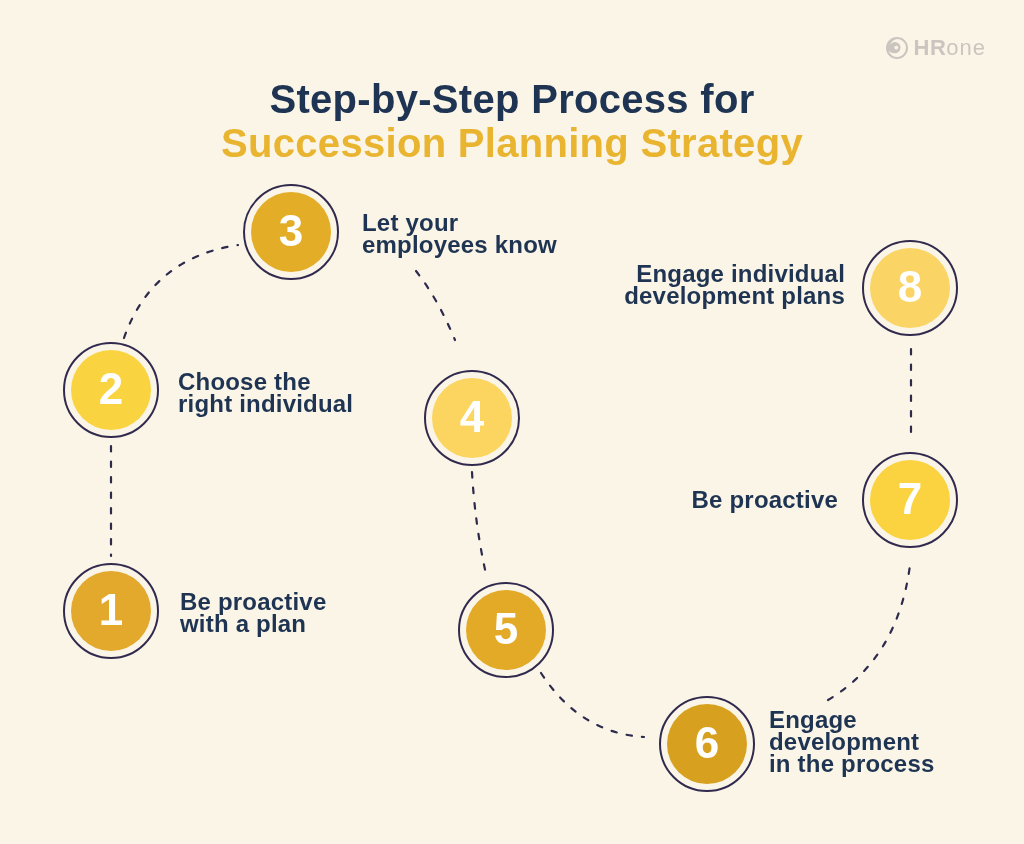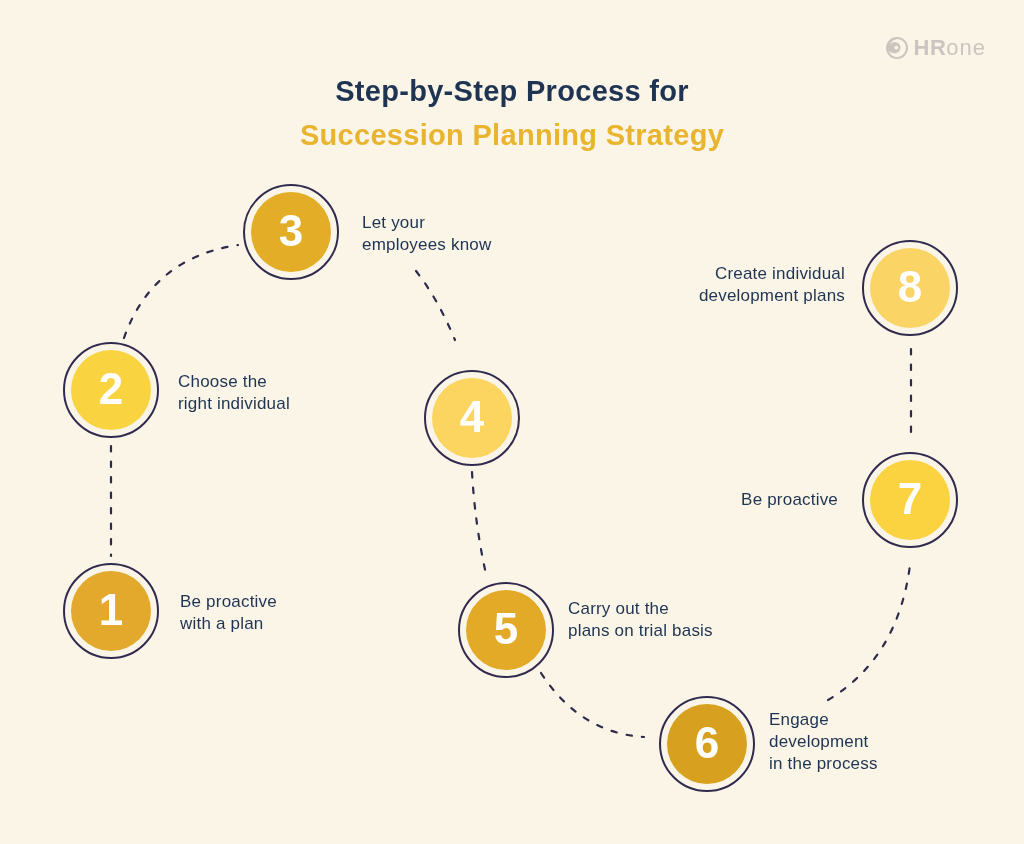--- a/index.html
+++ b/index.html
@@ -11,21 +11,21 @@
     position:relative;
     width:1024px;height:844px;
     background:#faf5e7;
     overflow:hidden;
   }
   
   .title{
     position:absolute;left:0;top:50px;width:1024px;
     text-align:center;
     font-weight:700;
-    font-size:29px;line-height:44px;
+    font-size:40px;line-height:44px;
     letter-spacing:.3px;
   }
   .title .t-navy{color:#1e3452;display:block;}
   .title .t-yellow{color:#e9b430;display:block;}
   .logo{
     position:absolute;top:36px;right:38px;
     display:flex;gap:5px;
     color:#cbc5c0;
     font-size:22px;line-height:24px;
   }
@@ -59,22 +59,22 @@
     color:#ffffff;
     font-size:44px;
     font-weight:700;
     line-height:1;
     transform:translateY(-1px);
   }
   
   .label{
     position:absolute;
     color:#1e3452;
-    font-size:17px;
-    font-weight:400;
+    font-size:24px;
+    font-weight:700;
     line-height:22px;
     letter-spacing:.2px;
     white-space:pre-line;
   }
   .label.right{text-align:right;}
 </style>
 </head>
 <body>
 
 <div class="canvas">
@@ -131,22 +131,20 @@
     <div class="fill" style="background-color: rgb(251, 213, 95);">
       <span class="num">4</span>
     </div>
   </div>
 
   <div class="ring" style="left:458px;top:582px">
     <div class="fill" style="background-color: rgb(227, 170, 40);">
       <span class="num">5</span>
     </div>
   </div>
-  <div class="label" style="left:568px;top:598px">Carry out the
-plans on trial basis</div>
 
   <div class="ring" style="left:659px;top:696px">
     <div class="fill" style="background-color: rgb(215, 161, 31);">
       <span class="num">6</span>
     </div>
   </div>
   <div class="label" style="left:769px;top:709px">Engage
 development
 in the process</div>
 
@@ -155,16 +153,16 @@
       <span class="num">7</span>
     </div>
   </div>
   <div class="label right" style="right:186px;top:489px">Be proactive</div>
 
   <div class="ring" style="left:862px;top:240px">
     <div class="fill" style="background-color: rgb(250, 212, 100);">
       <span class="num">8</span>
     </div>
   </div>
-  <div class="label right" style="right:179px;top:263px">Create individual
+  <div class="label right" style="right:179px;top:263px">Engage individual
 development plans</div>
 
 </div>
 
 </body></html>

